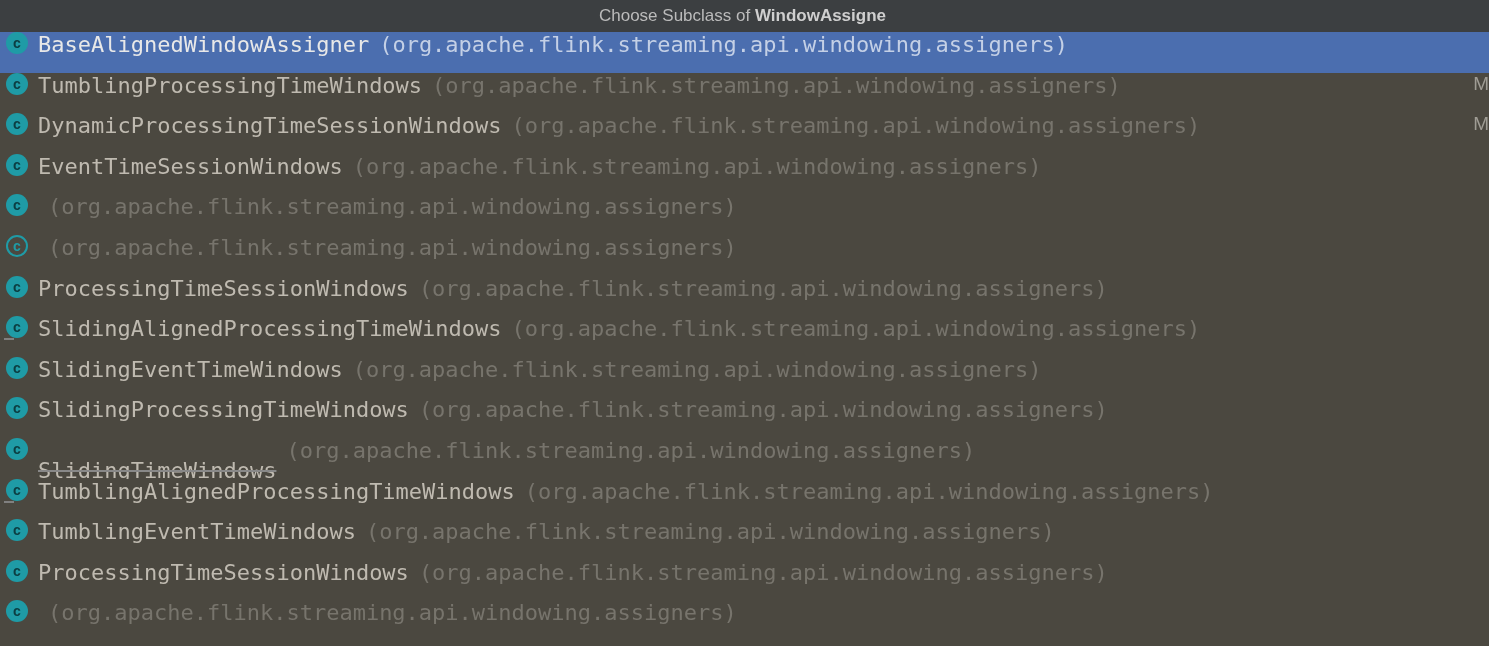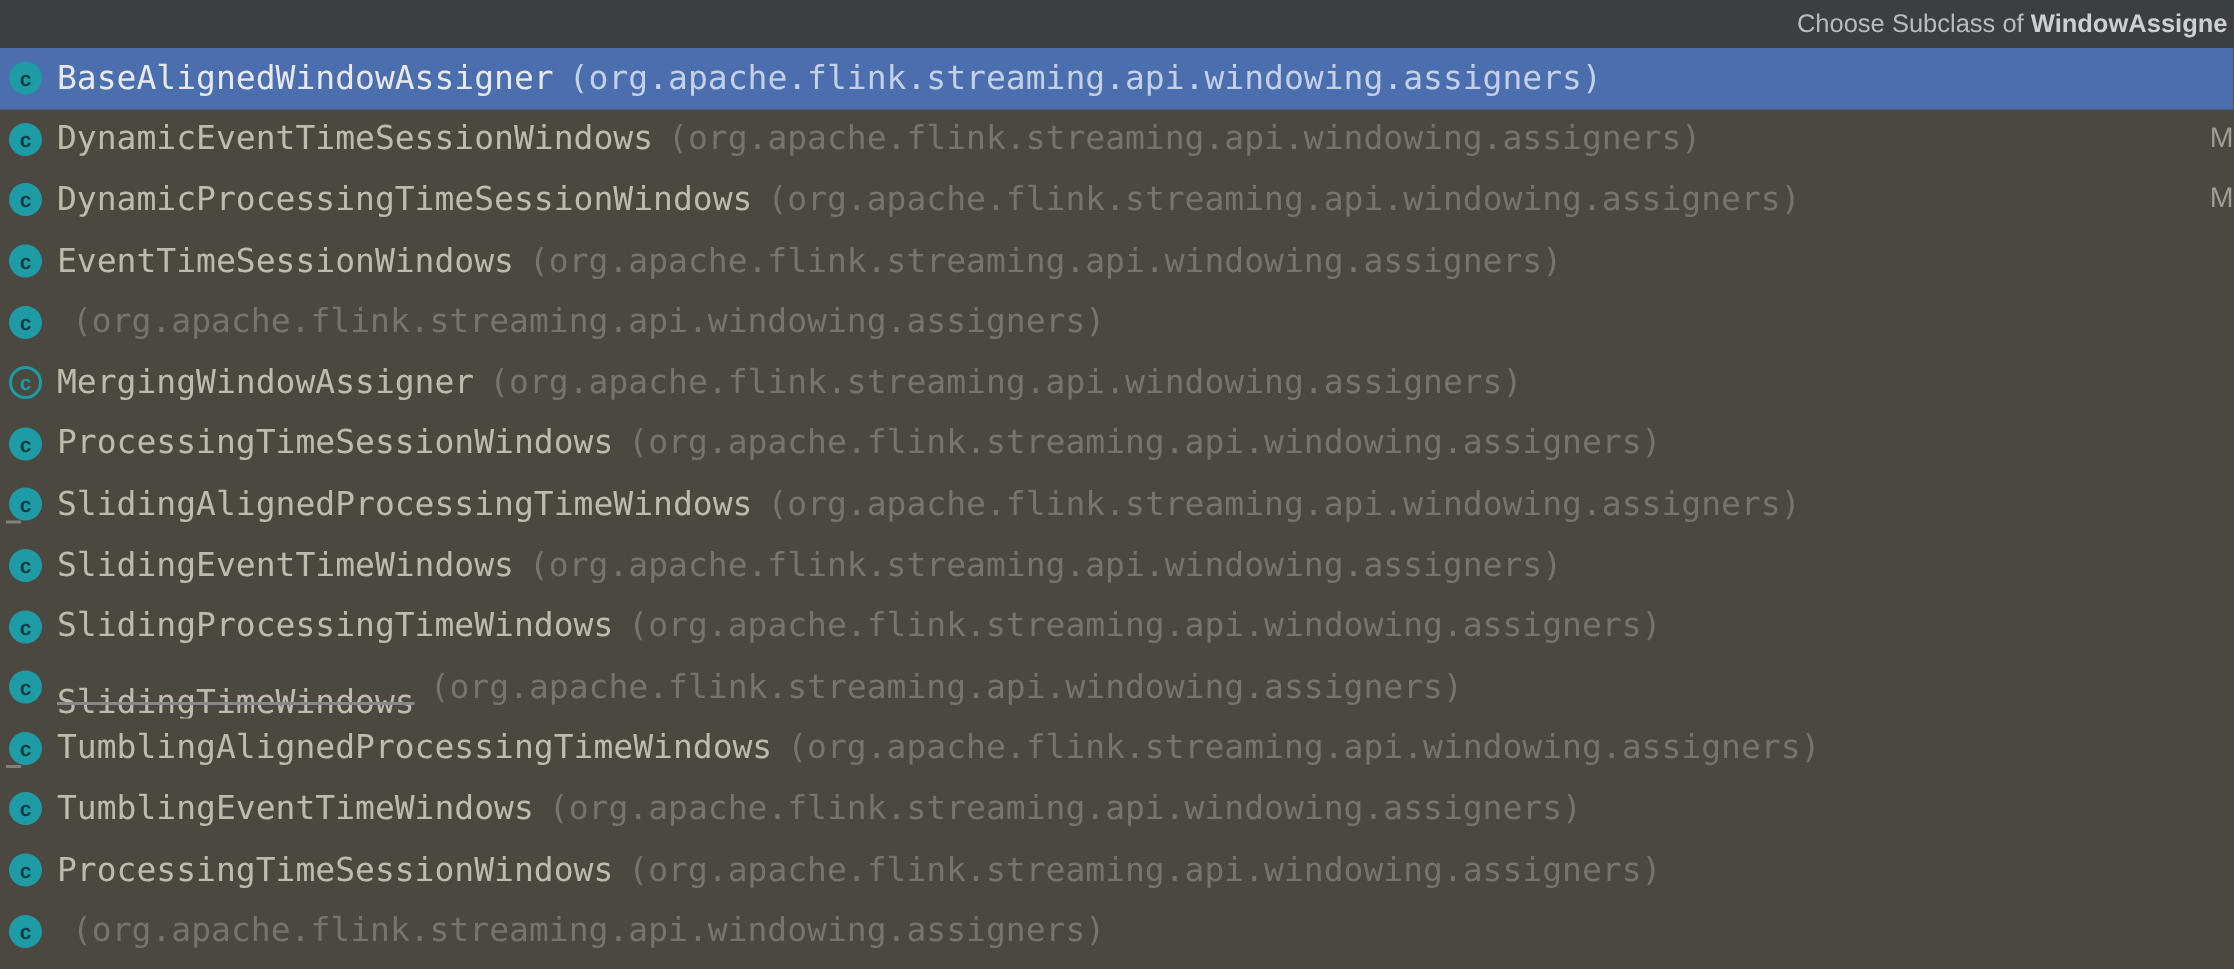--- a/index.html
+++ b/index.html
@@ -16,34 +16,33 @@
       overflow: hidden;
     }
     .titlebar {
       background: #3c3f41;
       color: #bbbbbb;
       font-family: -apple-system, BlinkMacSystemFont, "Segoe UI", sans-serif;
       font-size: 17px;
       height: 32px;
       line-height: 32px;
       padding-right: 4px;
-      text-align: right;
+      text-align: center;
       white-space: nowrap;
       overflow: hidden;
     }
     .titlebar .bold {
       font-weight: 700;
       color: #cfcfcf;
     }
     .list {
       width: 100%;
     }
     .list-item {
       display: flex;
-      align-items: center;
       height: 40.6px;
       padding-left: 6px;
       white-space: nowrap;
       overflow: hidden;
     }
     .list-item.selected {
       background: #4b6eaf;
     }
     .icon {
       width: 22px;
@@ -118,42 +117,41 @@
 </div>
 
 <div class="list" id="list">
     <div class="list-item selected">
       <span class="icon icon-c"></span>
       <span class="class-name">BaseAlignedWindowAssigner</span>
       <span class="package">(org.apache.flink.streaming.api.windowing.assigners)</span>
     </div>
     <div class="list-item">
       <span class="icon icon-c"></span>
-      <span class="class-name">DynamicEventTimeSessionWindows</span>
+      <span class="class-name">TumblingProcessingTimeWindows</span>
       <span class="package">(org.apache.flink.streaming.api.windowing.assigners)</span>
       <span class="trail">M</span>
     </div>
     <div class="list-item">
       <span class="icon icon-c"></span>
       <span class="class-name">DynamicProcessingTimeSessionWindows</span>
       <span class="package">(org.apache.flink.streaming.api.windowing.assigners)</span>
       <span class="trail">M</span>
     </div>
     <div class="list-item">
       <span class="icon icon-c"></span>
       <span class="class-name">EventTimeSessionWindows</span>
       <span class="package">(org.apache.flink.streaming.api.windowing.assigners)</span>
     </div>
     <div class="list-item">
       <span class="icon icon-c"></span>
       <span class="package">(org.apache.flink.streaming.api.windowing.assigners)</span>
     </div>
     <div class="list-item">
       <span class="icon icon-c-hollow"></span>
-      <span class="class-name">MergingWindowAssigner</span>
       <span class="package">(org.apache.flink.streaming.api.windowing.assigners)</span>
     </div>
     <div class="list-item">
       <span class="icon icon-c"></span>
       <span class="class-name">ProcessingTimeSessionWindows</span>
       <span class="package">(org.apache.flink.streaming.api.windowing.assigners)</span>
     </div>
     <div class="list-item">
       <span class="icon icon-c">
         <span class="deprecated-badge"></span>

